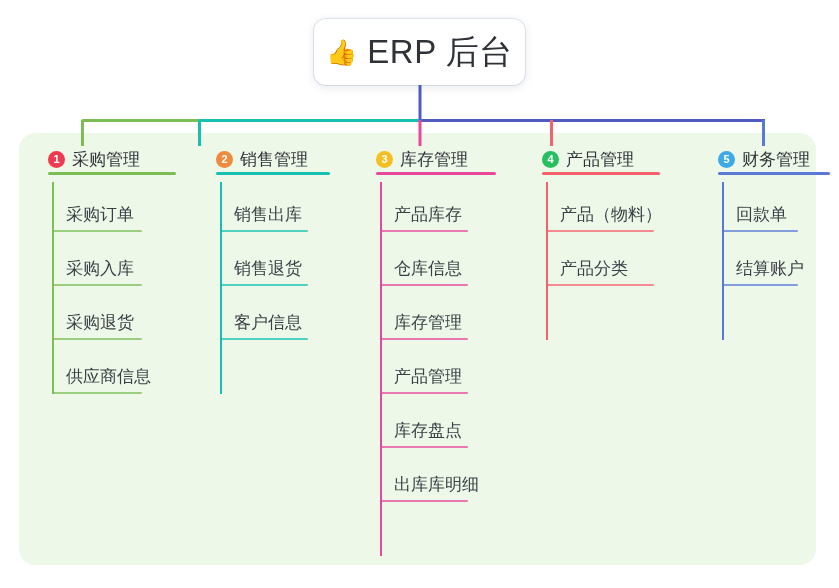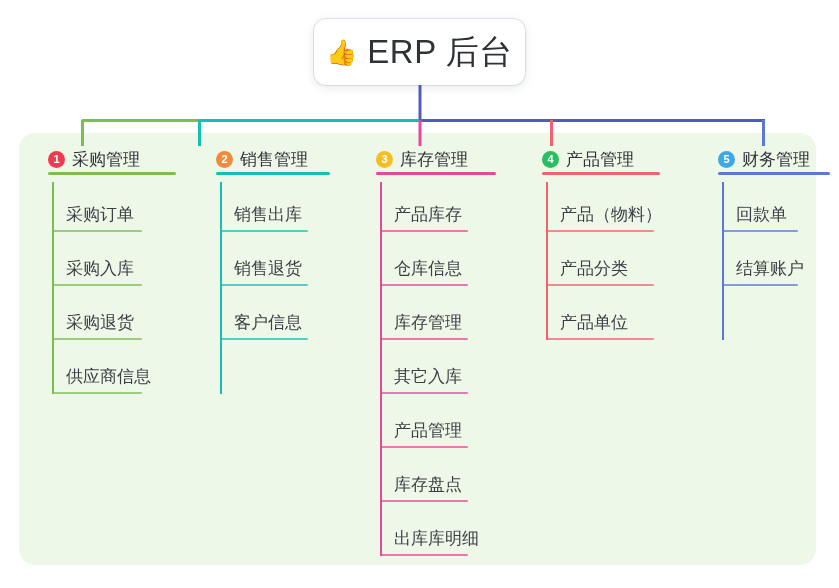--- a/index.html
+++ b/index.html
@@ -159,24 +159,20 @@
         </div>
         <div class="leaf">
           <span class="leaf-text">仓库信息</span>
           <div class="leaf-rule" style="background: rgb(232, 71, 154); opacity: 0.72; width: 88px;"></div>
         </div>
         <div class="leaf">
           <span class="leaf-text">库存管理</span>
           <div class="leaf-rule" style="background: rgb(232, 71, 154); opacity: 0.72; width: 88px;"></div>
         </div>
         <div class="leaf">
-          <span class="leaf-text">其它入库</span>
-          <div class="leaf-rule" style="background: rgb(232, 71, 154); opacity: 0.72; width: 88px;"></div>
-        </div>
-        <div class="leaf">
           <span class="leaf-text">产品管理</span>
           <div class="leaf-rule" style="background: rgb(232, 71, 154); opacity: 0.72; width: 88px;"></div>
         </div>
         <div class="leaf">
           <span class="leaf-text">库存盘点</span>
           <div class="leaf-rule" style="background: rgb(232, 71, 154); opacity: 0.72; width: 88px;"></div>
         </div>
         <div class="leaf">
           <span class="leaf-text">出库库明细</span>
           <div class="leaf-rule" style="background: rgb(232, 71, 154); opacity: 0.72; width: 88px;"></div>
@@ -192,24 +188,20 @@
       <div class="leaves">
         <div class="spine" style="background: rgb(244, 96, 108); height: 158px;"></div>
         <div class="leaf">
           <span class="leaf-text">产品（物料）</span>
           <div class="leaf-rule" style="background: rgb(244, 96, 108); opacity: 0.72; width: 108px;"></div>
         </div>
         <div class="leaf">
           <span class="leaf-text">产品分类</span>
           <div class="leaf-rule" style="background: rgb(244, 96, 108); opacity: 0.72; width: 108px;"></div>
         </div>
-        <div class="leaf">
-          <span class="leaf-text">产品单位</span>
-          <div class="leaf-rule" style="background: rgb(244, 96, 108); opacity: 0.72; width: 108px;"></div>
-        </div>
       </div>
     </div>
     <div class="col" style="left: 700px;">
       <div class="col-head">
         <span class="badge" style="background: rgb(63, 169, 232);">5</span>
         <span class="head-label">财务管理</span>
         <div class="head-rule" style="background: rgb(90, 121, 214); width: 112px; top: 26px;"></div>
       </div>
       <div class="leaves">
         <div class="spine" style="background: rgb(90, 121, 214); height: 158px;"></div>

